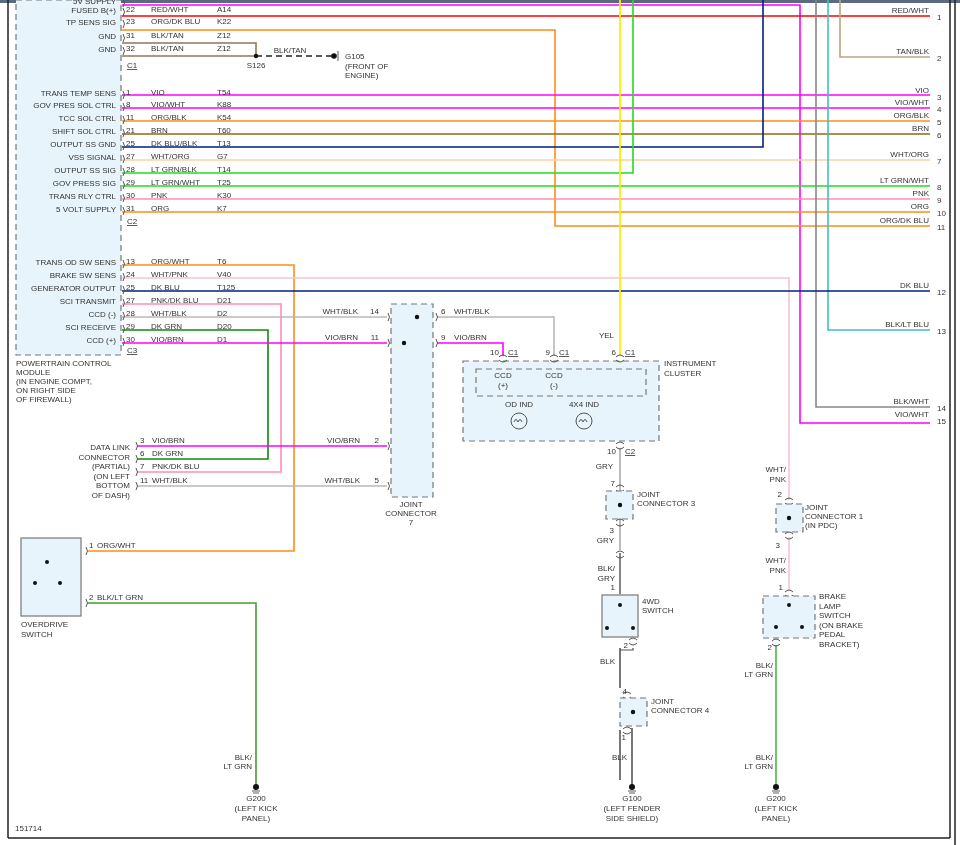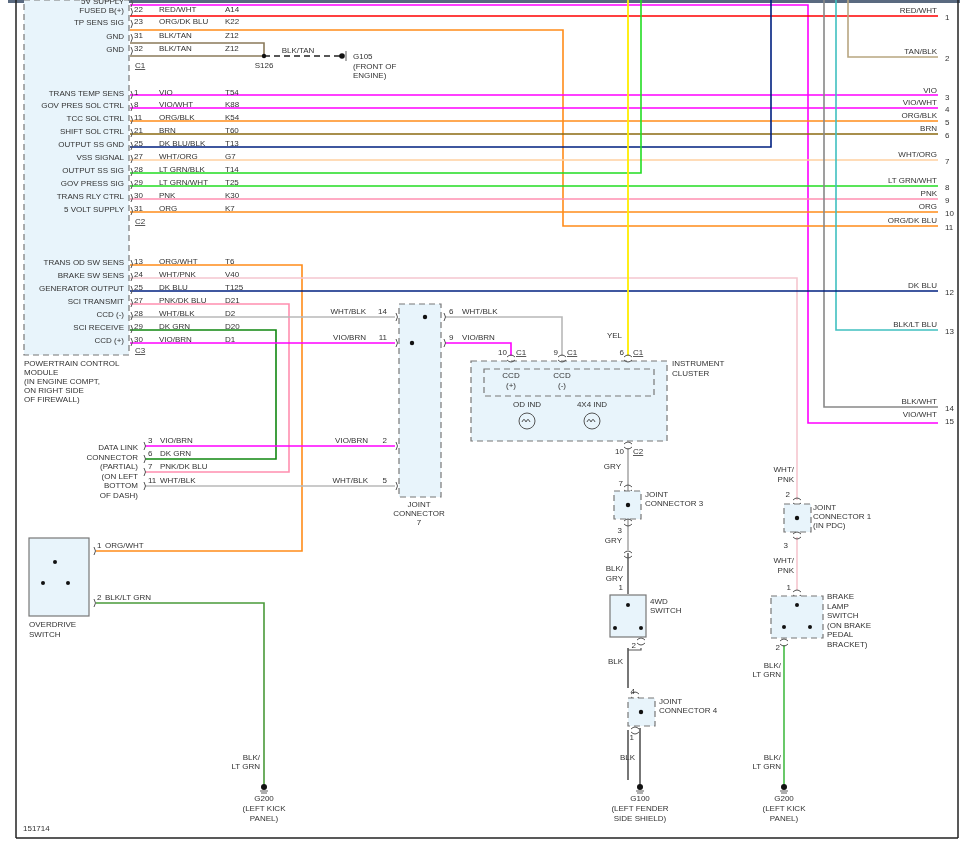--- a/index.html
+++ b/index.html
@@ -1,17 +1,17 @@
 <!DOCTYPE html>
 <html><head>
 <meta charset="utf-8">
 <style>
   html, body { margin:0; padding:0; background:#ffffff; }
   body { width:960px; height:845px; overflow:hidden; position:relative; font-family:"Liberation Sans", sans-serif; }
-  #stage { position:absolute; left:0; top:0; width:768px; height:845px;padding-left:8px; }
+  #stage { position:absolute; left:0; top:0; width:768px; height:845px; }
   svg text { font-family:"Liberation Sans", sans-serif; font-size:8px; fill:#333; }
 </style>
 </head>
 <body>
 
 <div id="stage">
 <svg id="svg" width="960" height="845" viewBox="0 0 960 845" xmlns="http://www.w3.org/2000/svg">
 
   <rect x="0" y="0" width="960" height="3" fill="#5a6a80"></rect>
   <line x1="8" y1="0" x2="8" y2="838" stroke="#222" stroke-width="1.5"></line>

